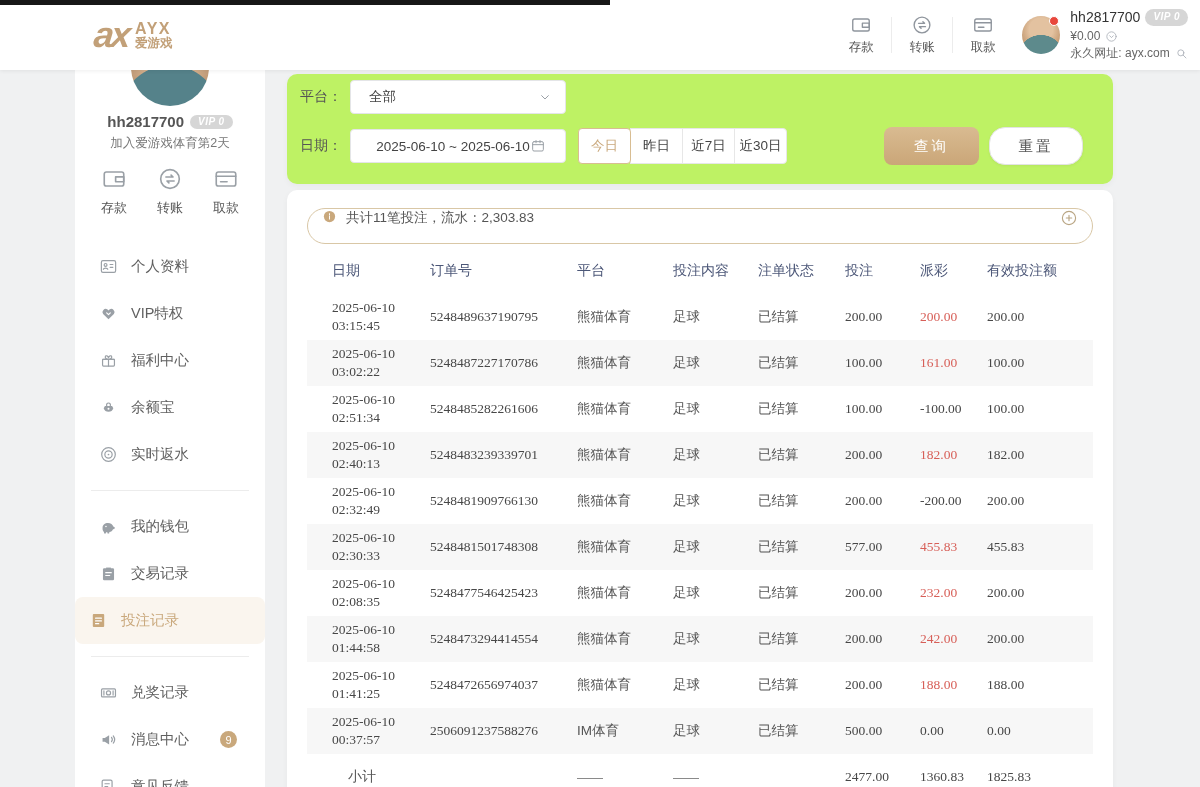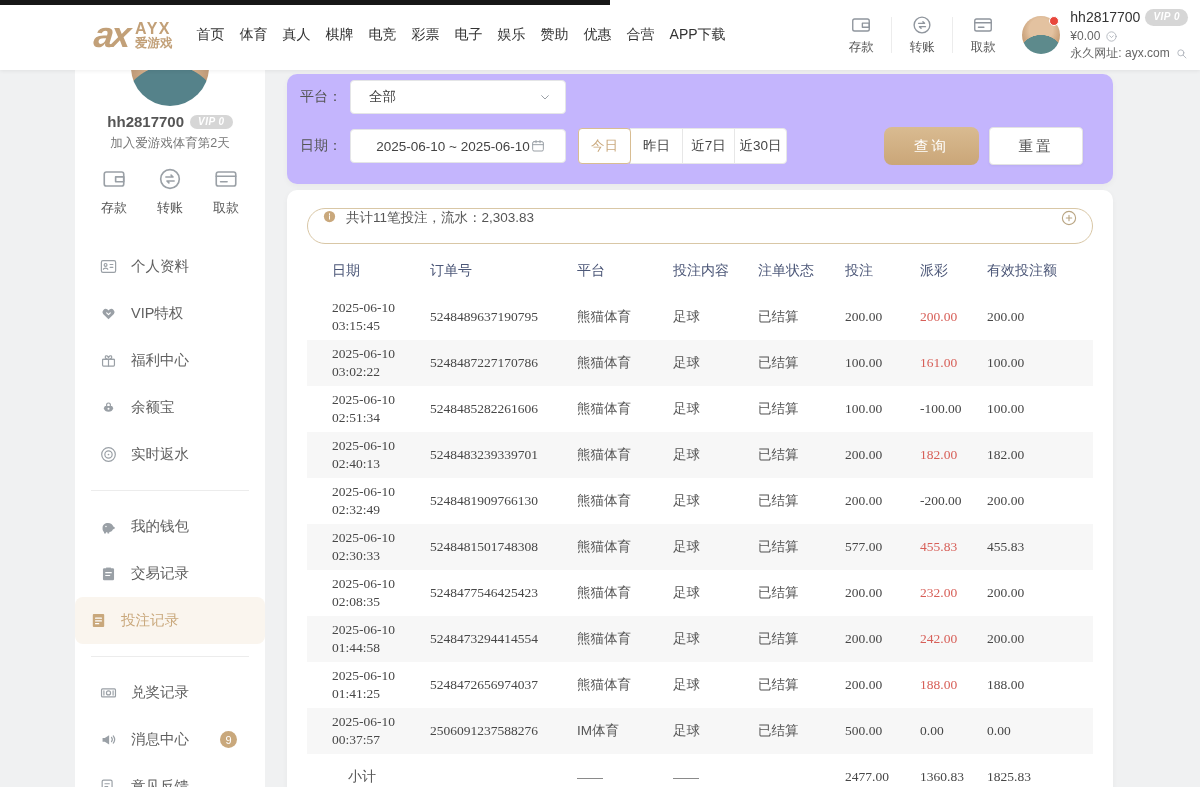--- a/index.html
+++ b/index.html
@@ -49,34 +49,34 @@
   .sb-q .icon svg{width:26px;height:26px;}
   #sidebar-menu{padding-top:26px;}
   .menu-item{display:flex;align-items:center;gap:13px;height:47px;padding:0 14px 0 24px;font-size:14.5px;color:#606060;cursor:pointer;}
   .menu-item .icon svg{width:19px;height:19px;}
   .menu-item.active{background:#faf5ee;border-radius:8px;margin:0 0;padding-left:14px;color:#c9a87c;}
   .menu-item.active .icon{color:#c9a87c;}
   .menu-badge{margin-left:auto;background:#c9a87c;color:#fff;border-radius:50%;min-width:17px;height:17px;font-size:11px;display:flex;align-items:center;justify-content:center;margin-right:14px;}
   .menu-divider{height:1px;background:#ececec;margin:12px 16px;}
 
   
-  #filter-card{position:absolute;left:287px;top:74px;width:826px;height:110px;background:#c4b5fd;border-radius:10px;box-sizing:border-box;padding:6px 0 0 13px;box-shadow:0 2px 6px rgba(0,0,0,.04);}
+  #filter-card{position:absolute;left:287px;top:74px;width:826px;height:110px;background:#bef264;border-radius:10px;box-sizing:border-box;padding:6px 0 0 13px;box-shadow:0 2px 6px rgba(0,0,0,.04);}
   .f-row{display:flex;align-items:center;height:34px;margin-bottom:15px;}
   .f-label{width:50px;font-size:14px;color:#555;flex:0 0 50px;}
   .select,.date-input{width:216px;height:34px;box-sizing:border-box;border:1px solid #e4e5e7;border-radius:4px;display:flex;align-items:center;padding:0 12px 0 18px;font-size:13.5px;color:#444;background:#fff;cursor:pointer;}
   .select{justify-content:space-between;}
   .date-input{justify-content:center;}
   .select .icon svg,.date-input .icon svg{width:16px;height:16px;}
   .quick-group{display:flex;margin-left:12px;}
   .q-btn{width:53px;height:36px;box-sizing:border-box;border:1px solid #e7e7e7;margin-left:-1px;display:flex;align-items:center;justify-content:center;font-size:13.5px;color:#444;background:#fff;cursor:pointer;}
   .q-btn:first-child{border-radius:4px 0 0 4px;margin-left:0;}
   .q-btn:last-child{border-radius:0 4px 4px 0;}
   .q-btn.active{border-color:#d8bd92;color:#c9a87c;position:relative;z-index:1;border-radius:4px;}
   .btn-search{position:absolute;left:597px;top:53px;width:95px;height:38px;background:linear-gradient(#d9bb91,#caa678);color:#fff;border:none;border-radius:8px;font-size:14.5px;letter-spacing:3px;cursor:pointer;font-family:inherit;}
-  .btn-reset{position:absolute;left:702px;top:53px;width:94px;height:38px;background:#fff;border:1px solid #e3e3e3;border-radius:4px;color:#555;font-size:14.5px;letter-spacing:3px;cursor:pointer;font-family:inherit;box-shadow:0 1px 3px rgba(0,0,0,.05);}
+  .btn-reset{position:absolute;left:702px;top:53px;width:94px;height:38px;background:#fff;border:1px solid #e3e3e3;border-radius:16px;color:#555;font-size:14.5px;letter-spacing:3px;cursor:pointer;font-family:inherit;box-shadow:0 1px 3px rgba(0,0,0,.05);}
 
   
   #table-card{position:absolute;left:287px;top:190px;width:826px;height:600px;background:#fff;border-radius:10px 10px 0 0;box-sizing:border-box;padding:18px 20px 0;box-shadow:0 2px 6px rgba(0,0,0,.04);}
   #summary-bar{height:36px;box-sizing:border-box;border:1px solid #d9c7a6;border-radius:18px;display:flex;align-items:flex-start;padding:0 14px 0 14px;gap:9px;background:#fff;}
   .info-badge{color:#c9a87c;}
   .info-badge svg{width:15px;height:15px;}
   #summary-text{font-size:13.5px;color:#555;}
   #expand-btn{margin-left:auto;color:#b9a583;cursor:pointer;background:none;border:none;padding:0;display:flex;}
   #expand-btn svg{width:18px;height:18px;}
   .grid-row{display:grid;grid-template-columns:98px 147px 96px 85px 87px 75px 67px 1fr;align-items:center;padding-left:25px;}
@@ -97,34 +97,20 @@
   <div id="top-strip"></div>
 
   <header>
     <div class="logo">
       <span class="logo-mark">ax</span>
       <span class="logo-text">
         <span class="en">AYX</span>
         <span class="cn">爱游戏</span>
       </span>
     </div>
-    <nav id="main-nav">
-        <span class="nav-item">首页</span>
-        <span class="nav-item">体育</span>
-        <span class="nav-item">真人</span>
-        <span class="nav-item">棋牌</span>
-        <span class="nav-item">电竞</span>
-        <span class="nav-item">彩票</span>
-        <span class="nav-item">电子</span>
-        <span class="nav-item">娱乐</span>
-        <span class="nav-item">赞助</span>
-        <span class="nav-item">优惠</span>
-        <span class="nav-item">合营</span>
-        <span class="nav-item">APP下载</span>
-      </nav>
     <div class="header-right">
       <div id="header-actions">
           <div class="h-action">
             <span class="icon">
               <svg viewBox="0 0 24 24" fill="none" stroke="currentColor" stroke-width="1.5" stroke-linecap="round" stroke-linejoin="round">
                 <rect x="3" y="5.5" width="18" height="13" rx="2"></rect>
                 <path d="M13.5 10h7.5v4.5h-7.5z"></path>
               </svg>
             </span>
             <span>存款</span>

